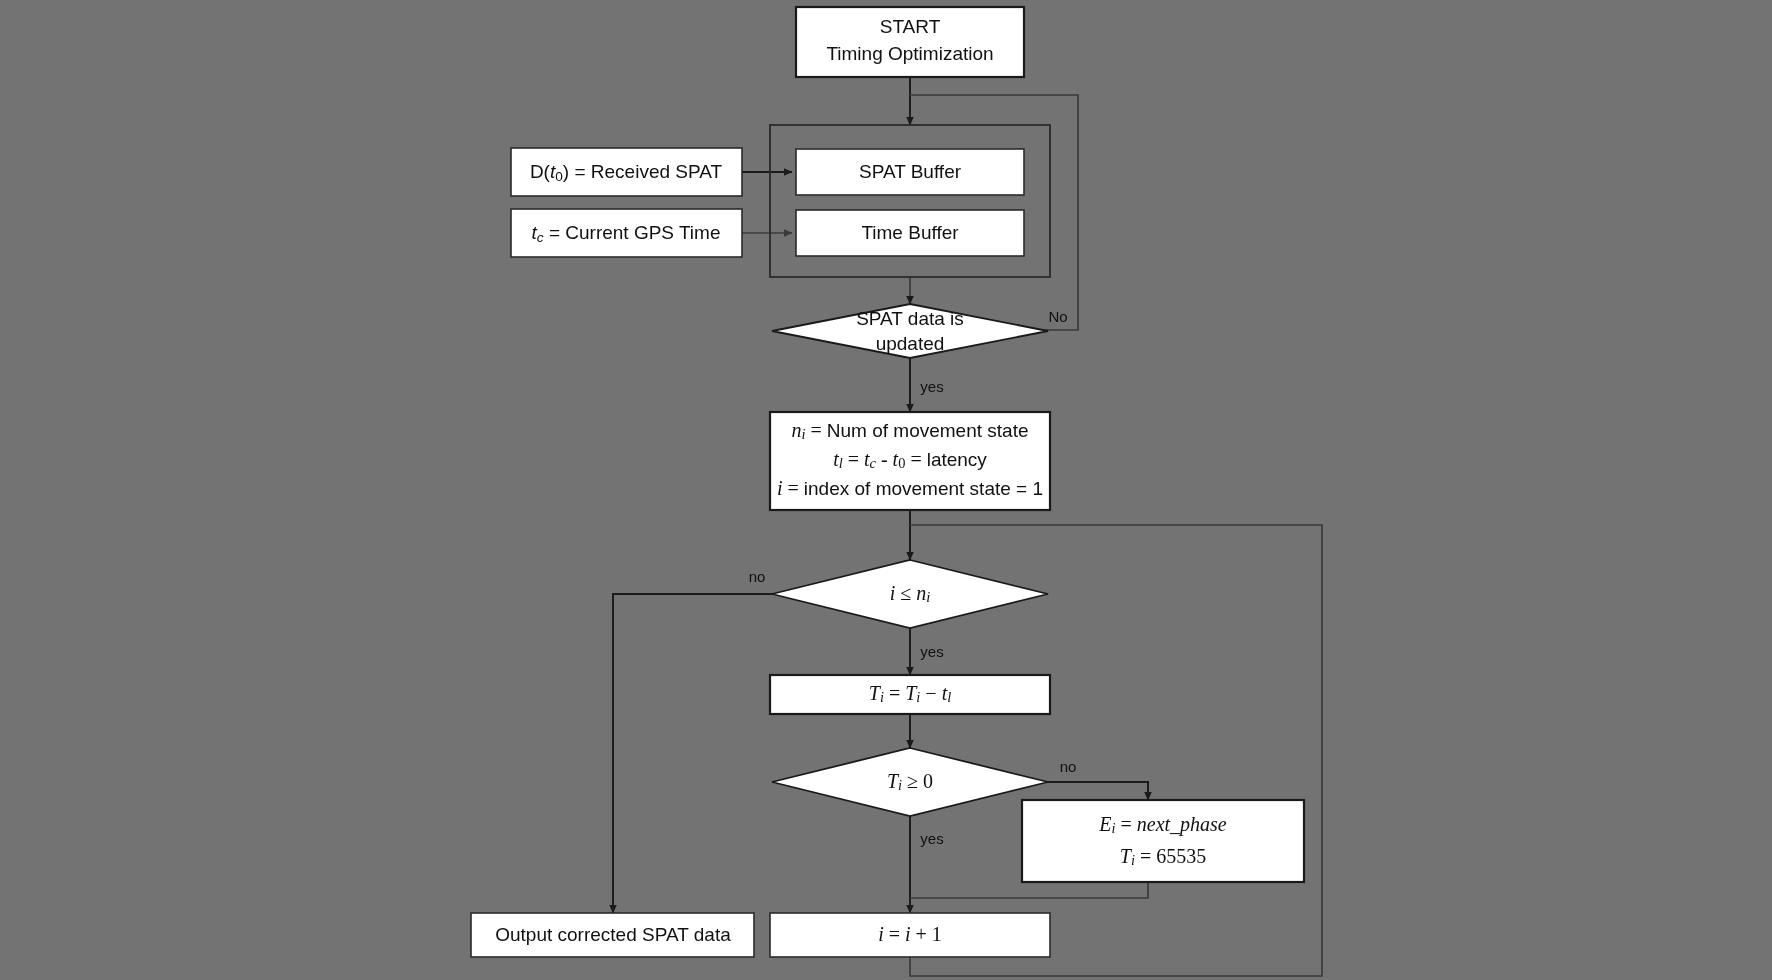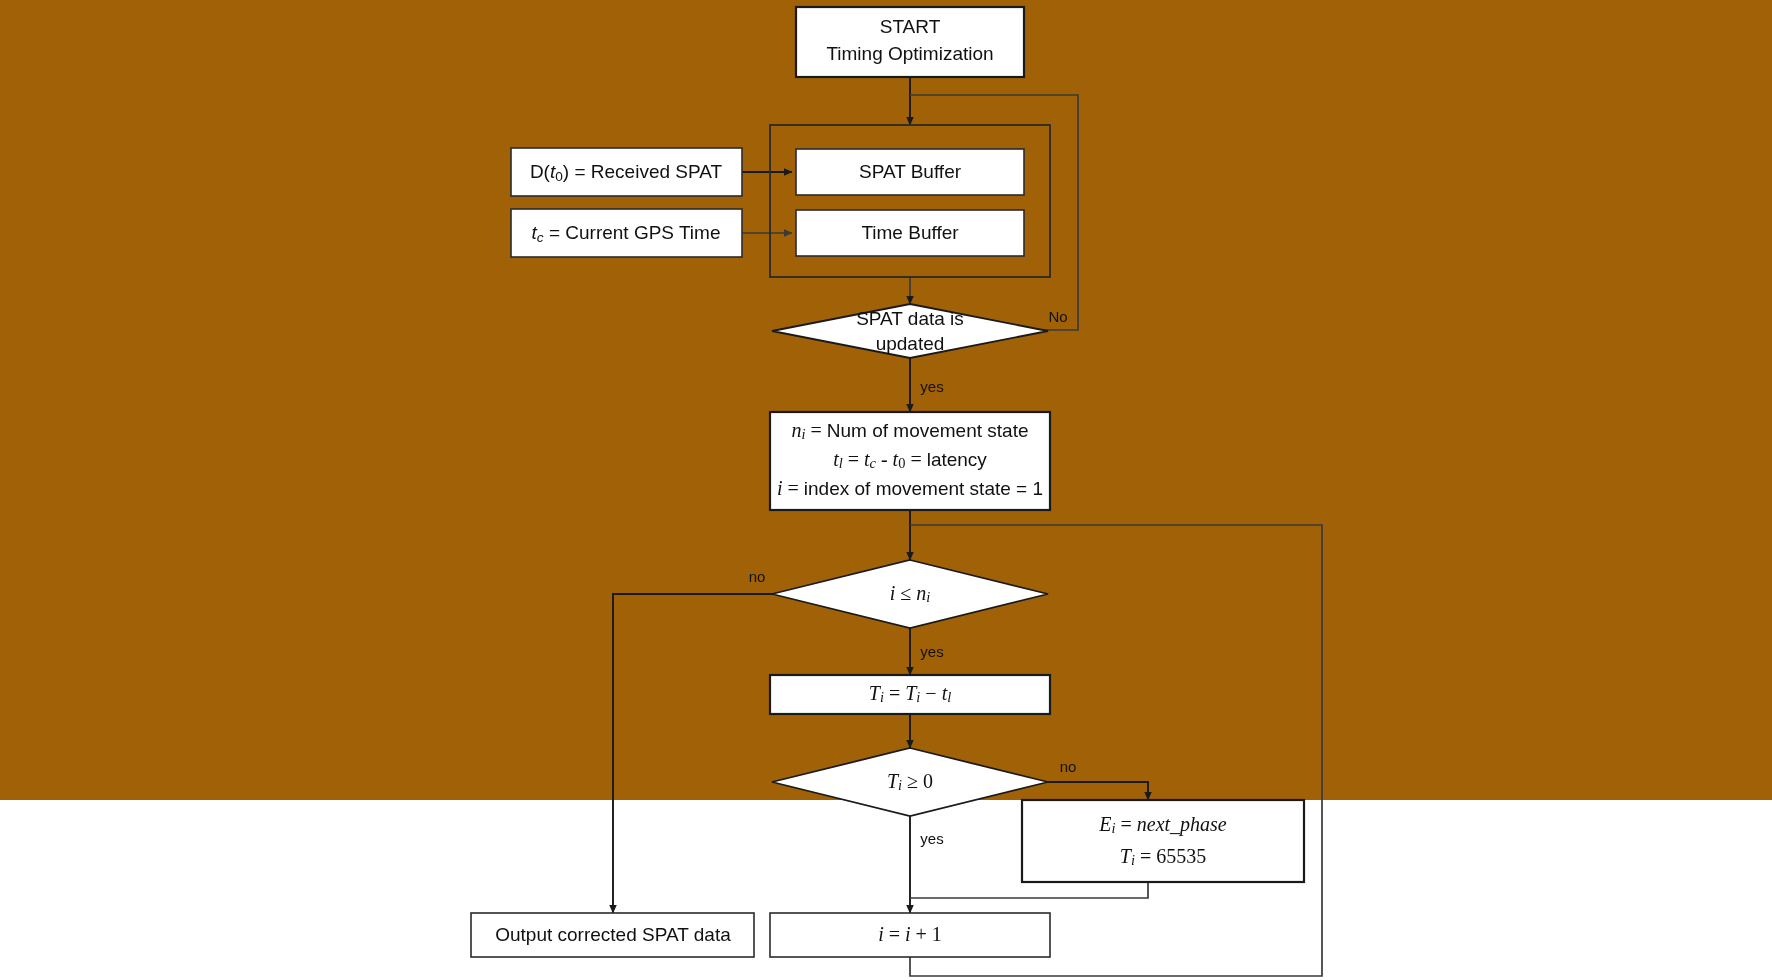--- a/index.html
+++ b/index.html
@@ -9,22 +9,22 @@
   }
   body {
     font-family: "Liberation Sans", sans-serif;
     width: 1772px;
     height: 980px;
     overflow: hidden;
   }
   #flowchart-root {
     position: relative;
     width: 1772px;
-    height: 800px;
-    background: #a16207;
+    height: 980px;
+    background: #737373;
   }
   svg#flow-svg {
     display: block;
     width: 1772px;
     height: 980px;
   }
   .node-box {
     fill: #ffffff;
     stroke: #1a1a1a;
     stroke-width: 2.2;

